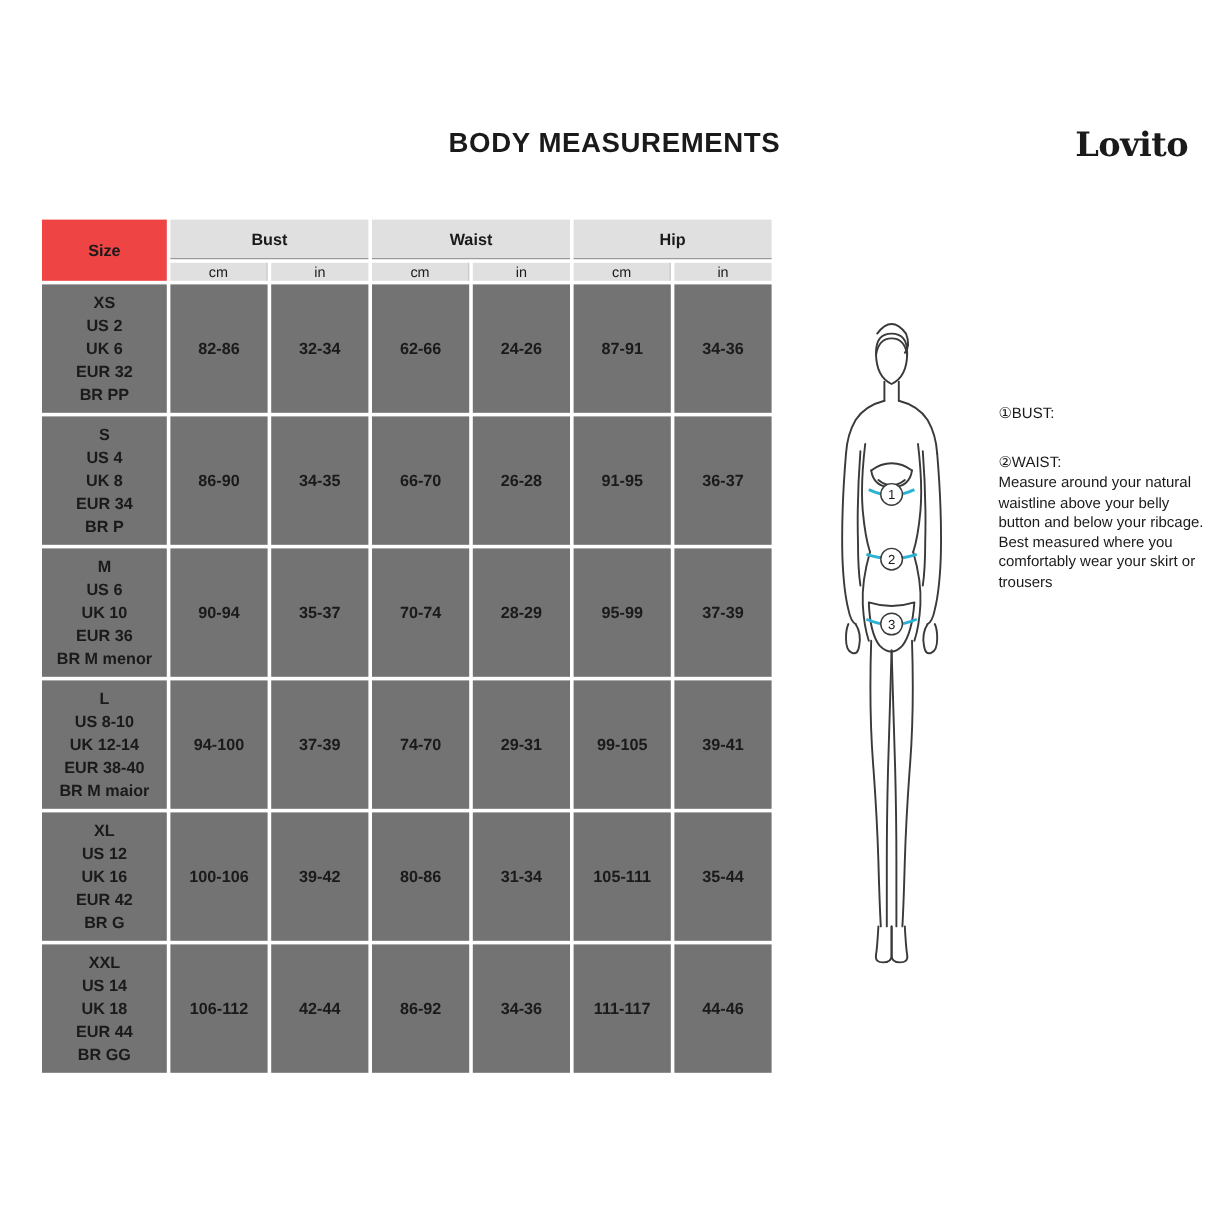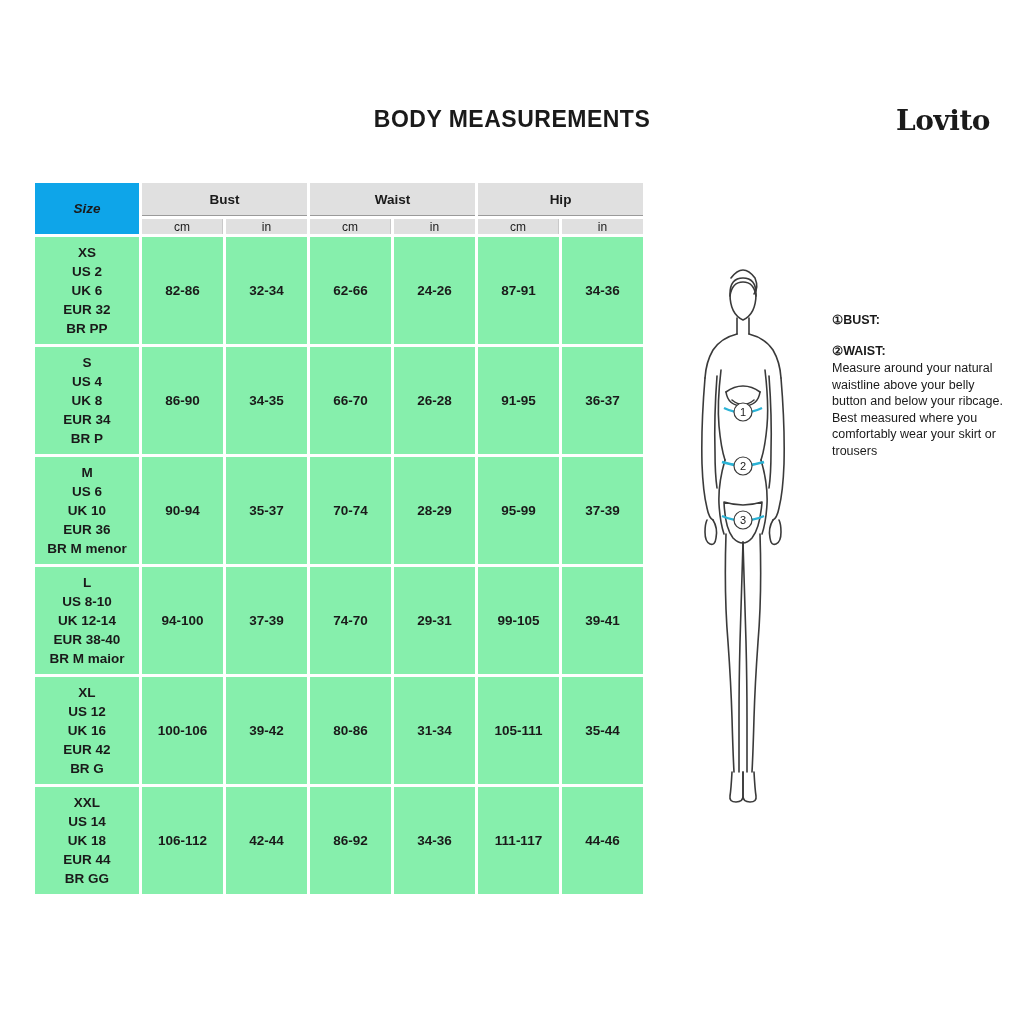--- a/index.html
+++ b/index.html
@@ -40,43 +40,42 @@
   
   #size-table {
     position: absolute;
     top: 180px;
     left: 32px;
     border-collapse: separate;
     border-spacing: 3px;
     font-size: 13px;
   }
   #size-table td, #size-table th {
-    background: #86efac;
+    background: #737373;
     text-align: center;
     vertical-align: middle;
     font-weight: bold;
     padding: 0;
   }
   #size-table .hdr-group {
     height: 32px;
     font-size: 13.5px;
     background: #e0e0e0;
     border-bottom: 1px solid #9a9a9a;
   }
   #size-table .hdr-unit {
     height: 15px;
     font-size: 12px;
     background: #e0e0e0;
     font-weight: normal;
   }
   #size-table .hdr-size {
-    background: #0ea5e9;
+    background: #ef4444;
     width: 104px;
     font-size: 13.5px;
-    font-style: italic;
   }
   #size-table .size-cell {
     width: 104px;
     line-height: 19px;
     font-size: 13.5px;
     padding: 6px 0;
   }
   #size-table .val-cell {
     width: 81px;
     font-size: 13.5px;
@@ -98,21 +97,21 @@
   
   #notes-panel {
     position: absolute;
     top: 312px;
     left: 832px;
     width: 172px;
     font-size: 12.5px;
     line-height: 16.5px;
   }
   .note-block { margin-bottom: 14px; }
-  .note-title { font-weight: bold; margin-bottom: 1px; }
+  .note-title { font-weight: normal; margin-bottom: 1px; margin-top: 24px; }
   .note-body { }
 </style>
 </head>
 <body>
 
 <div id="page-title">BODY MEASUREMENTS</div>
 <div id="brand-logo">Lovito</div>
 
 <table id="size-table">
   <thead>

